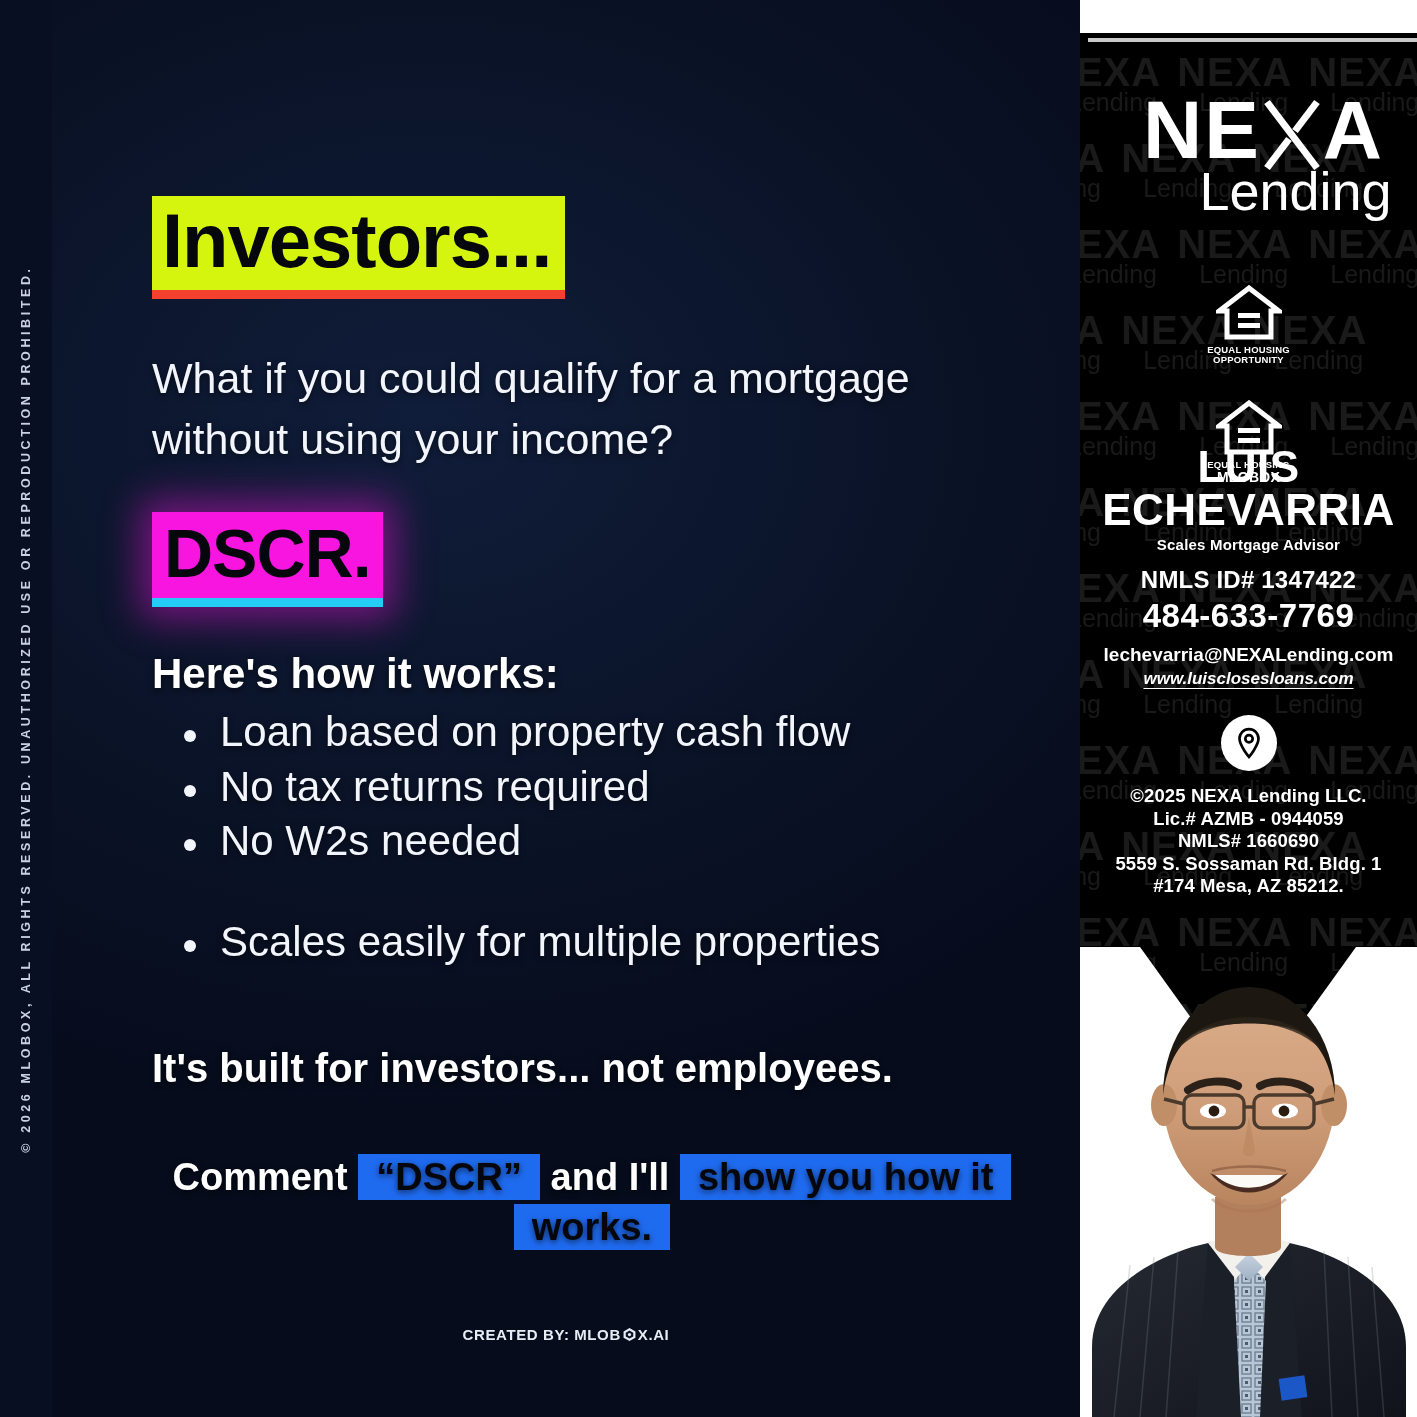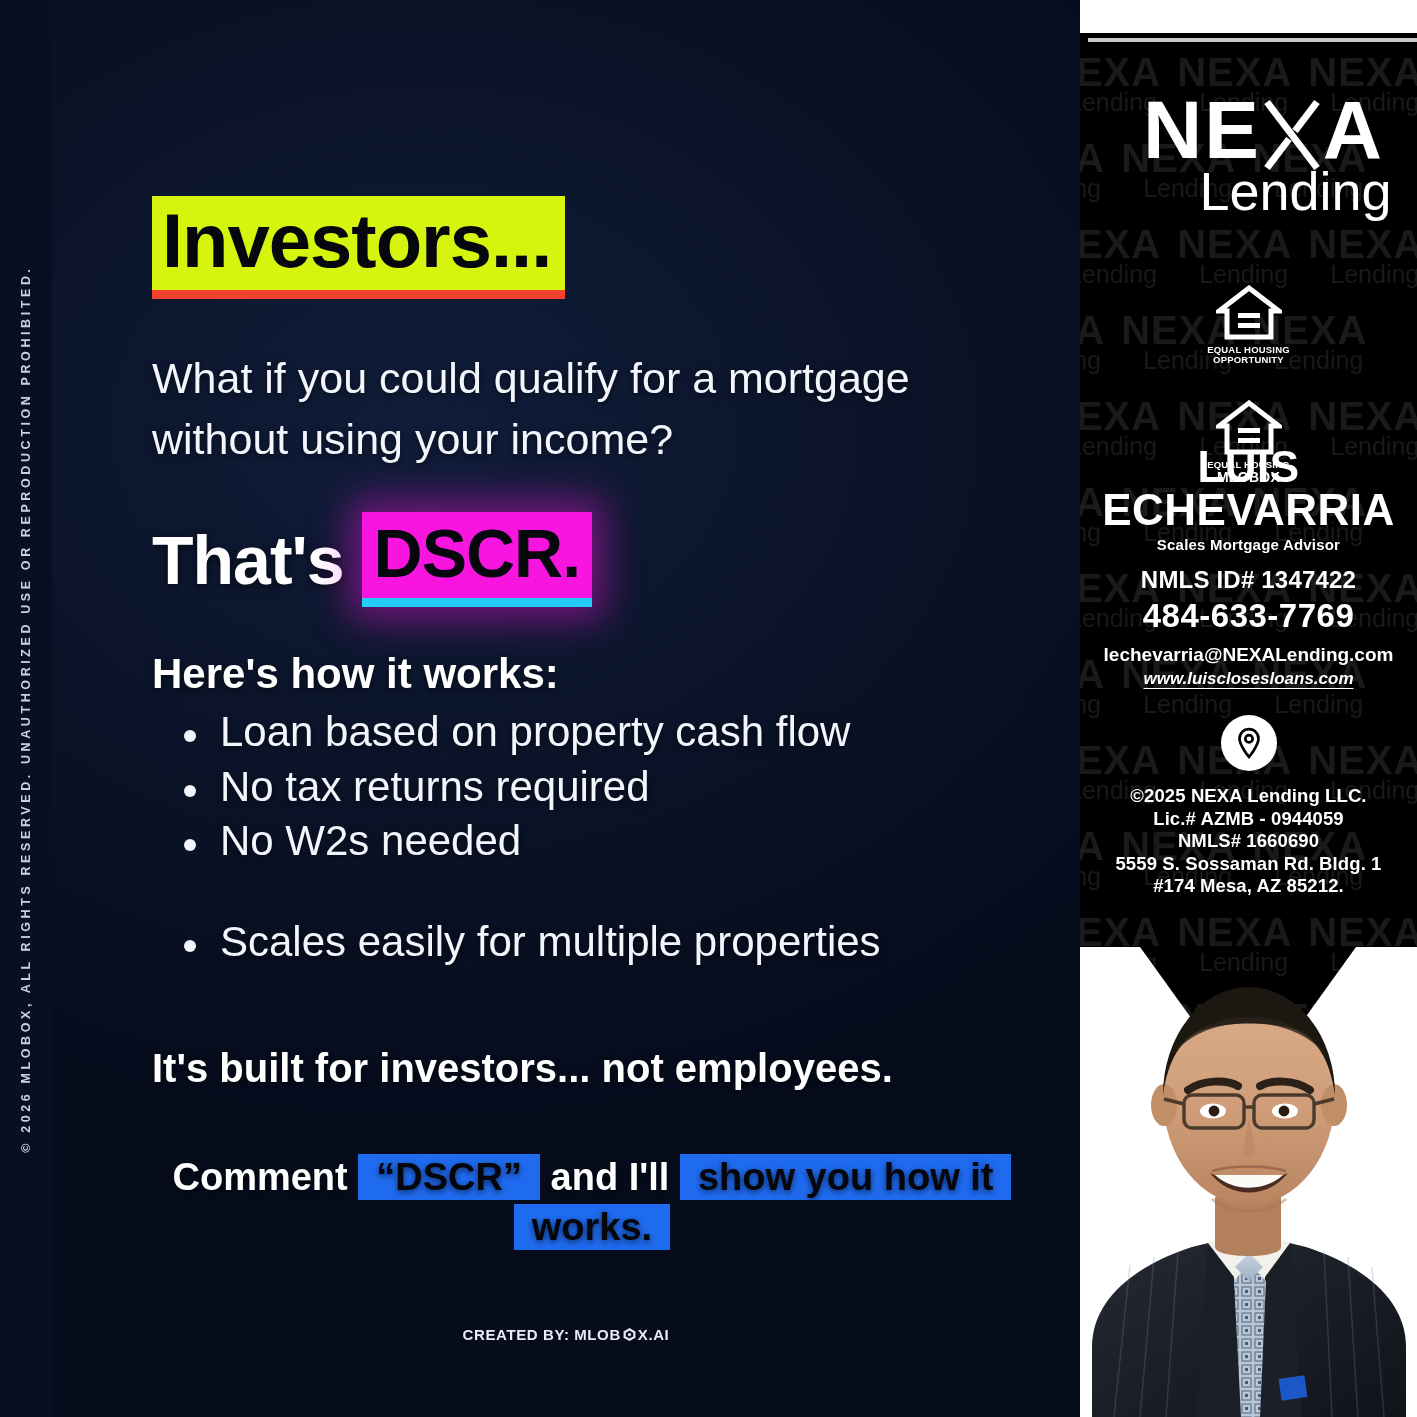--- a/index.html
+++ b/index.html
@@ -328,21 +328,20 @@
 
   <div class="main">
 
     <div class="hl-investors">
       <span class="hl-box">Investors...</span>
     </div>
 
     <div class="subhead">What if you could qualify for a mortgage without using your income?</div>
 
     <div class="dscr-line">
-      <span class="thats">That's</span>
       <span class="dscr-box">DSCR.</span>
     </div>
 
     <div class="hiw-title">Here's how it works:</div>
 
     <ul class="bullets">
       <li>Loan based on property cash flow</li>
       <li>No tax returns required</li>
       <li>No W2s needed</li>
       <li class="gap">Scales easily for multiple properties</li>

